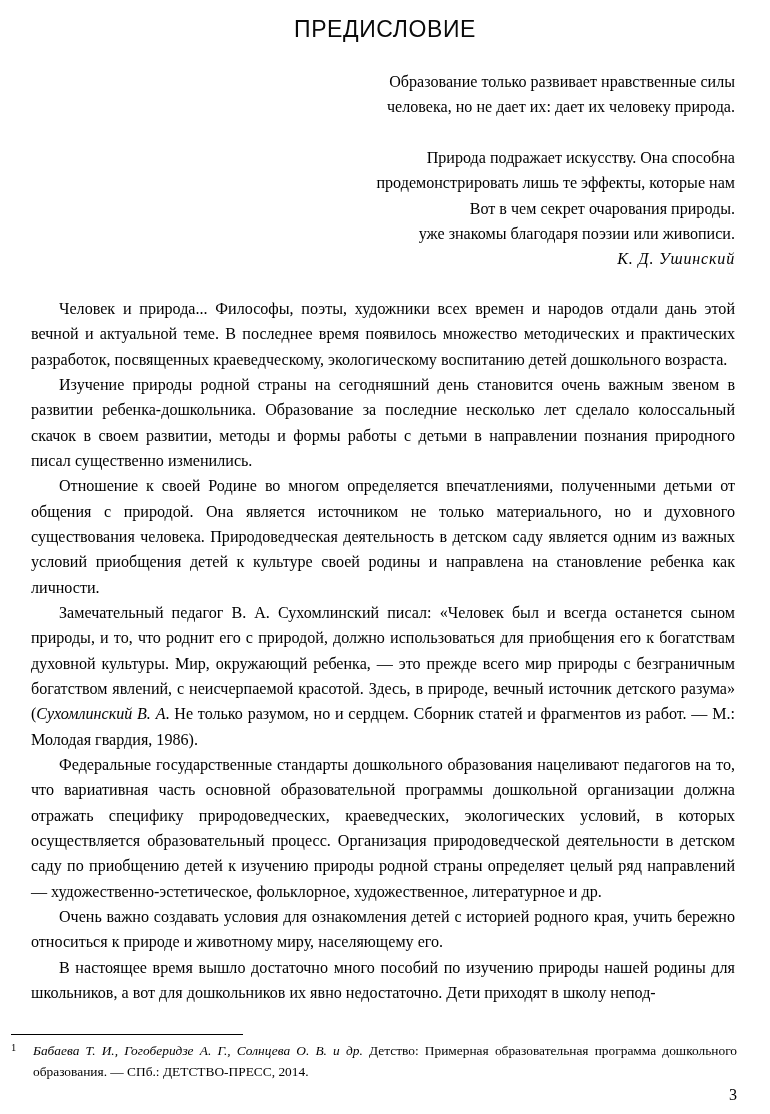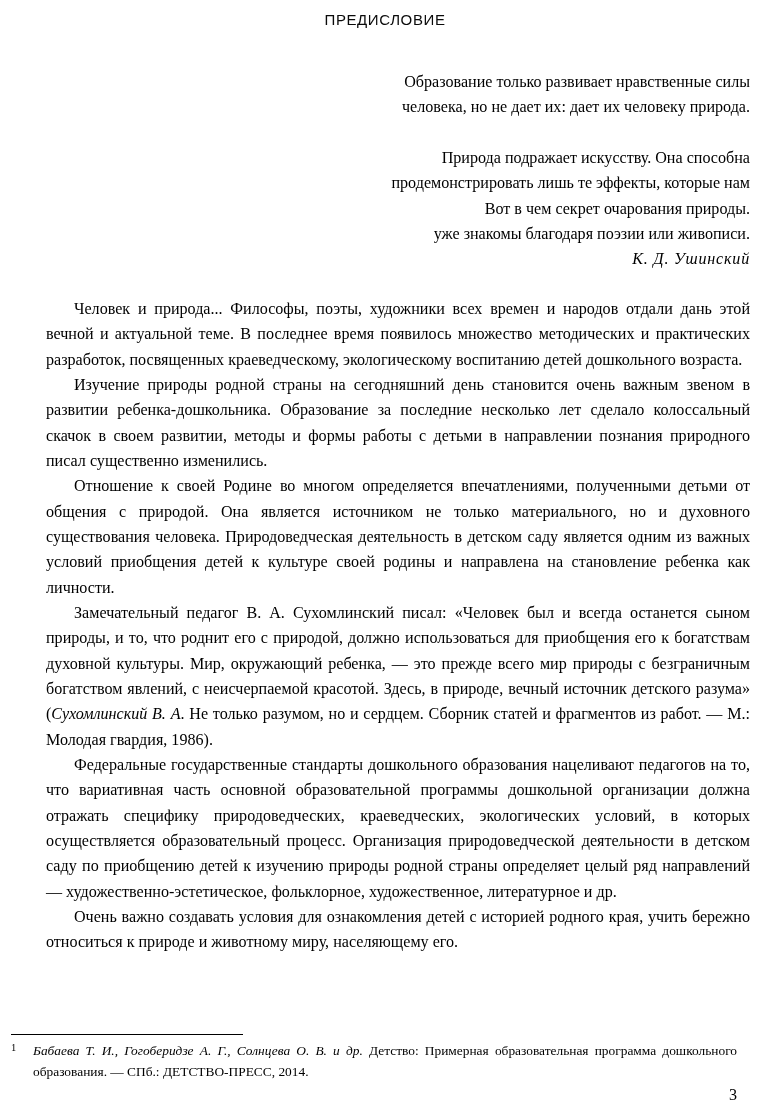--- a/index.html
+++ b/index.html
@@ -19,30 +19,30 @@
   }
 
   
   .page-title {
     position: absolute;
     top: 1px;
     left: 0;
     width: 770px;
     text-align: center;
     font-family: "Liberation Sans", "DejaVu Sans", sans-serif;
-    font-size: 15px;
+    font-size: 23px;
     font-weight: 400;
     letter-spacing: 0.6px;
     color: #0a0a0a;
   }
 
   
   .content {
     position: absolute;
-    left: 46px;
+    left: 31px;
     top: 60px;
     width: 704px;
   }
 
   
   .epigraph-block {
     margin-left: 270px;
     width: 434px;
     text-align: right;
     font-size: 16.1px;
@@ -145,20 +145,21 @@
       <p class="para">Изучение природы родной страны на сегодняшний день становится очень важным звеном в развитии ребенка-дошкольника. Образование за последние несколько лет сделало колоссальный скачок в своем развитии, методы и формы работы с детьми в направлении познания природного писал существенно изменились.</p>
 
       <p class="para">Отношение к своей Родине во многом определяется впечатлениями, полученными детьми от общения с природой. Она является источником не только материального, но и духовного существования человека. Природоведческая деятельность в детском саду является одним из важных условий приобщения детей к культуре своей родины и направлена на становление ребенка как личности.</p>
 
       <p class="para"><span>Замечательный педагог В. А. Сухомлинский писал: «Человек был и всегда останется сыном природы, и то, что роднит его с природой, должно использоваться для приобщения его к богатствам духовной культуры. Мир, окружающий ребенка, — это прежде всего мир природы с безграничным богатством явлений, с неисчерпаемой красотой. Здесь, в природе, вечный источник детского разума» (</span><i>Сухомлинский В. А</i><span>. Не только разумом, но и сердцем. Сборник статей и фрагментов из работ. — М.: Молодая гвардия, 1986).</span></p>
 
       <p class="para">Федеральные государственные стандарты дошкольного образования нацеливают педагогов на то, что вариативная часть основной образовательной программы дошкольной организации должна отражать специфику природоведческих, краеведческих, экологических условий, в которых осуществляется образовательный процесс. Организация природоведческой деятельности в детском саду по приобщению детей к изучению природы родной страны определяет целый ряд направлений — художественно-эстетическое, фольклорное, художественное, литературное и др.</p>
 
       <p class="para">Очень важно создавать условия для ознакомления детей с историей родного края, учить бережно относиться к природе и животному миру, населяющему его.</p>
 
+      <p class="para">В настоящее время вышло достаточно много пособий по изучению природы нашей родины для школьников, а вот для дошкольников их явно недостаточно. Дети приходят в школу непод-</p>
 
     </div>
   </div>
 
   <div class="footnote">
     <div class="footnote-rule"></div>
     <p class="footnote-text"><span class="footnote-num">1</span><i>Бабаева Т. И., Гогоберидзе А. Г., Солнцева О. В. и др.</i><span> Детство: Примерная образовательная программа дошкольного образования. — СПб.: ДЕТСТВО-ПРЕСС, 2014.</span></p>
   </div>
 
   <div class="page-number">3</div>

